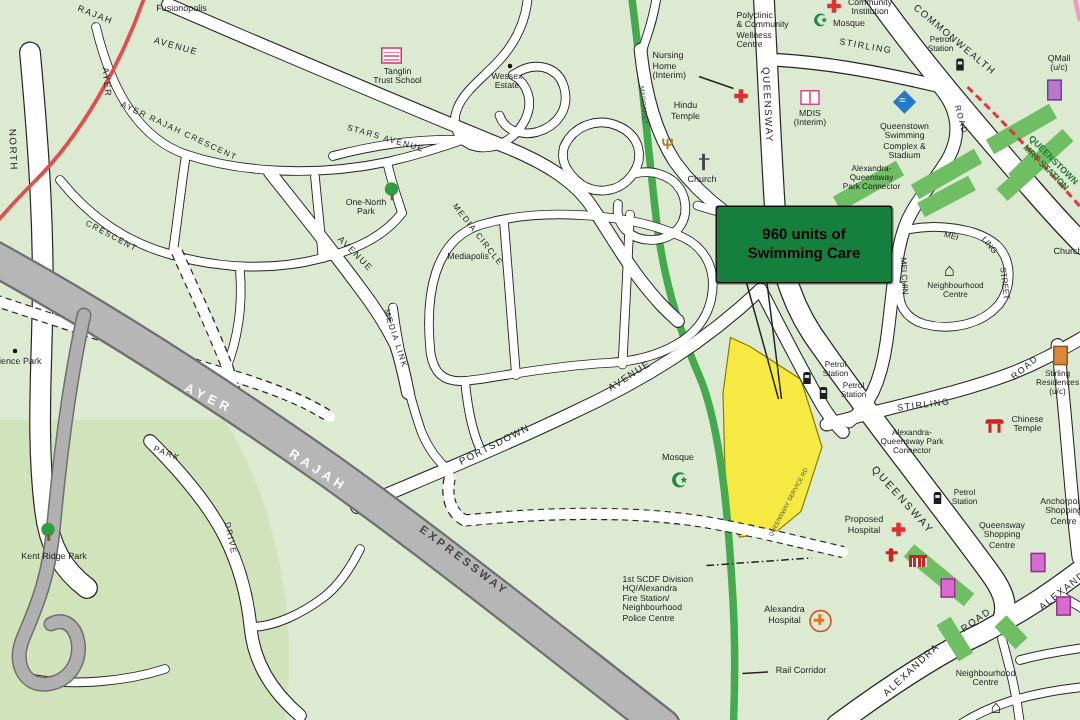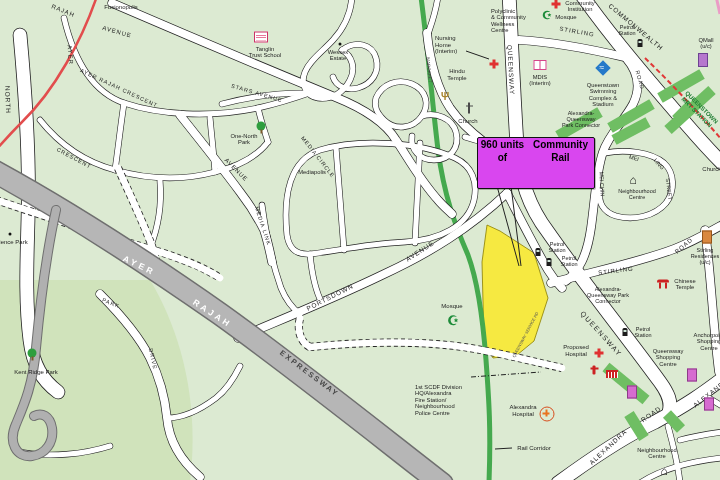--- a/index.html
+++ b/index.html
@@ -20,22 +20,22 @@
   .ramp {stroke:#b0b0b0;stroke-width:8;fill:none;stroke-linecap:round}
   .rampc{stroke:#6f6f6f;stroke-width:10;fill:none;stroke-linecap:round}
   .pc   {stroke:#6fbe63;stroke-width:11;fill:none;stroke-linecap:butt}
   .rail {stroke:#45a94e;stroke-width:5;fill:none;stroke-linecap:round}
   .thin {stroke:#222;stroke-width:1;fill:none}
   .dashdot{stroke:#222;stroke-width:1;fill:none;stroke-dasharray:5 2 1 2}
   
   .lbl{position:absolute;white-space:pre-line;text-align:center;line-height:1.12;
        color:#1f1f1f;transform-origin:center;}
   
-  #callout{position:absolute;left:477px;top:137px;width:116px;height:50px;background:#d946ef;
-           border:1.6px solid #111;border-radius:2px;display:flex;flex-direction:row;
+  #callout{position:absolute;left:477px;top:137px;width:116px;height:50px;background:#15803d;
+           border:1.6px solid #111;border-radius:2px;display:flex;flex-direction:column;
            justify-content:center;text-align:center;font-weight:bold;font-size:10px;line-height:1.3;
            box-shadow:1px 1px 0 rgba(0,0,0,.25);}
   
   .icon{position:absolute;transform:translate(-50%,-50%);line-height:1;}
   .tree-icon{width:9px;height:9px;background:#2e9e3e;border-radius:50%}
   .tree-icon::after{content:"";position:absolute;left:3.5px;top:8px;width:2px;height:4px;background:#7a5b2f}
   .dot-icon{width:3px;height:3px;background:#111;border-radius:50%}
   .cross-red-icon{width:9px;height:9px}
   .cross-red-icon::before{content:"";position:absolute;left:0;top:3px;width:9px;height:3px;background:#e03131}
   .cross-red-icon::after{content:"";position:absolute;left:3px;top:0;width:3px;height:9px;background:#e03131}
@@ -313,15 +313,15 @@
       <div class="icon book-pink-icon" style="left: 540px; top: 65px;"></div>
       <div class="icon shop-red-icon" style="left: 612px; top: 374px;"></div>
       <div class="icon figure-red-icon" style="left: 594px; top: 370px;"></div>
       <div class="icon building-magenta-icon" style="left: 632px; top: 392px;"></div>
       <div class="icon building-magenta-icon" style="left: 692px; top: 375px;"></div>
       <div class="icon building-magenta-icon" style="left: 709px; top: 404px;"></div>
     </div>
 
   <div id="callout">
     <div>960 units of</div>
-    <div>Community Rail</div>
+    <div>Swimming Care</div>
   </div>
 </div>
 
 </body></html>

